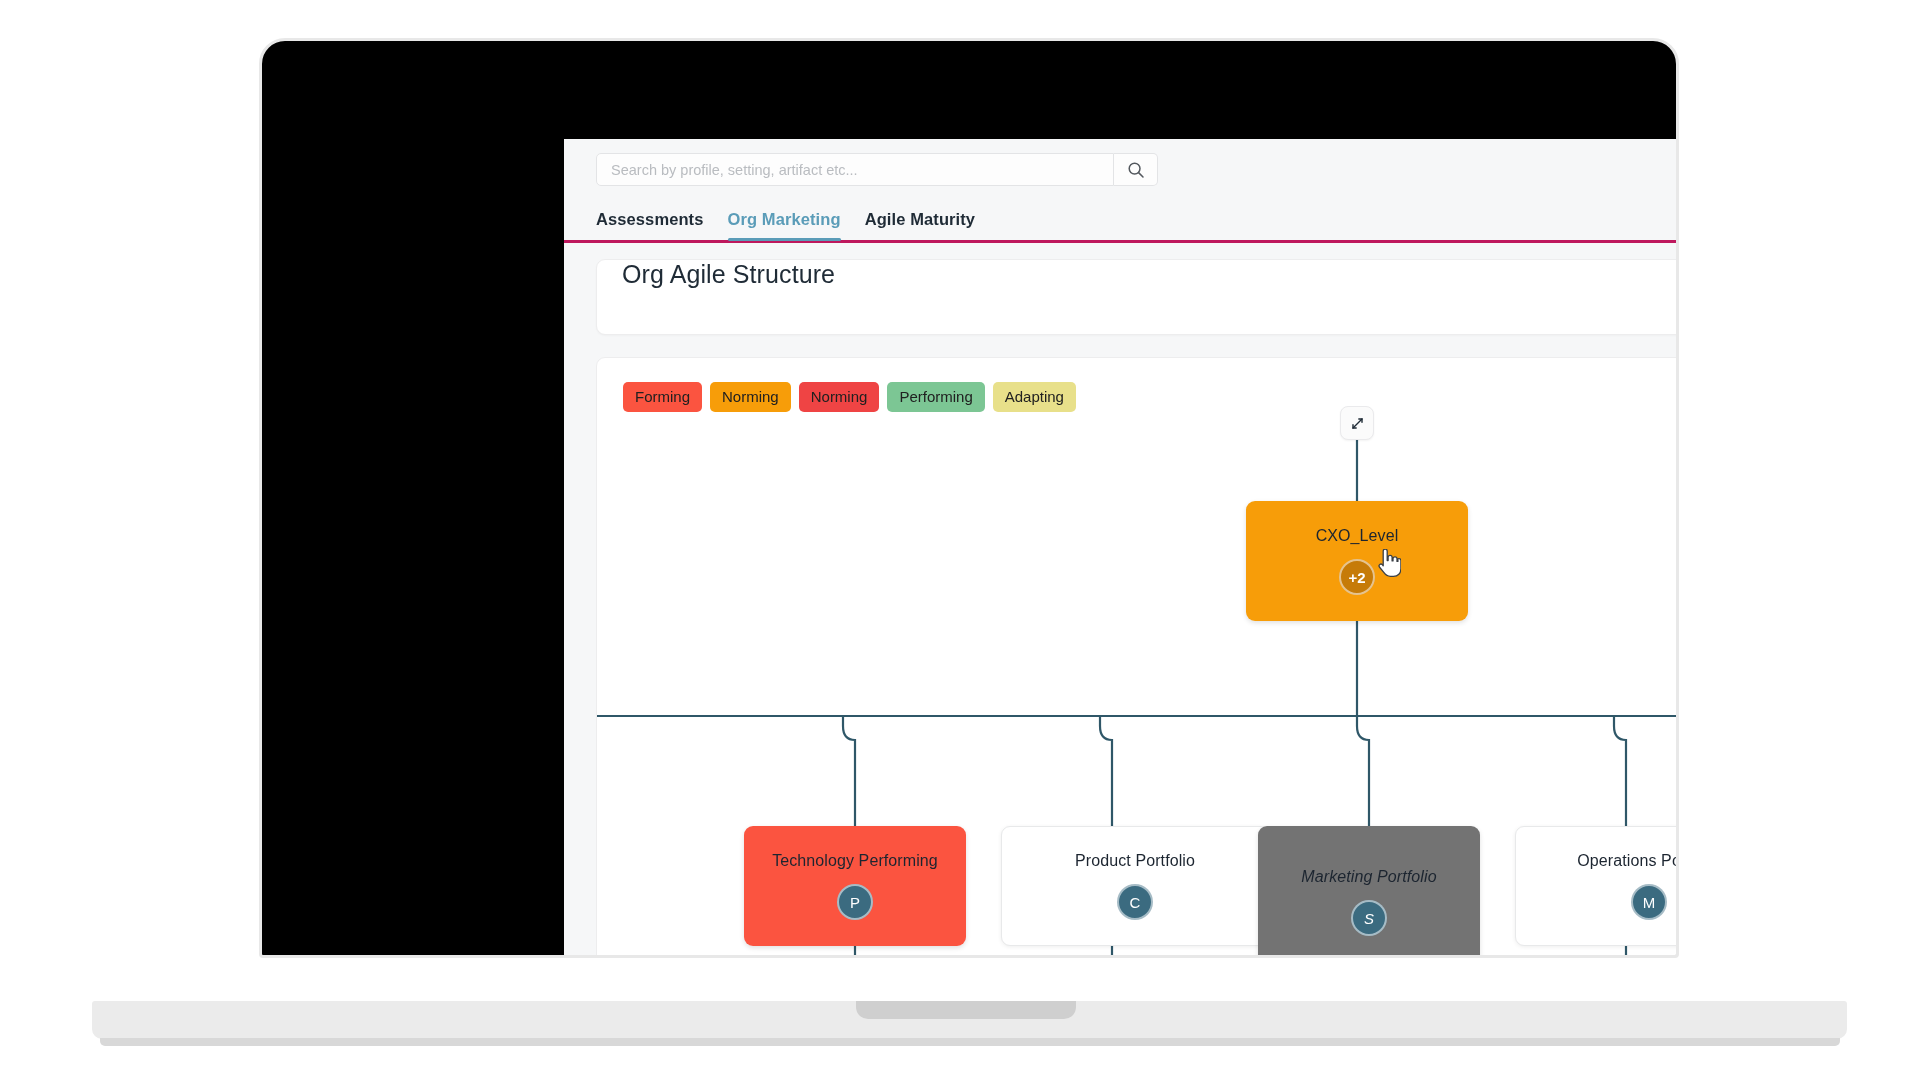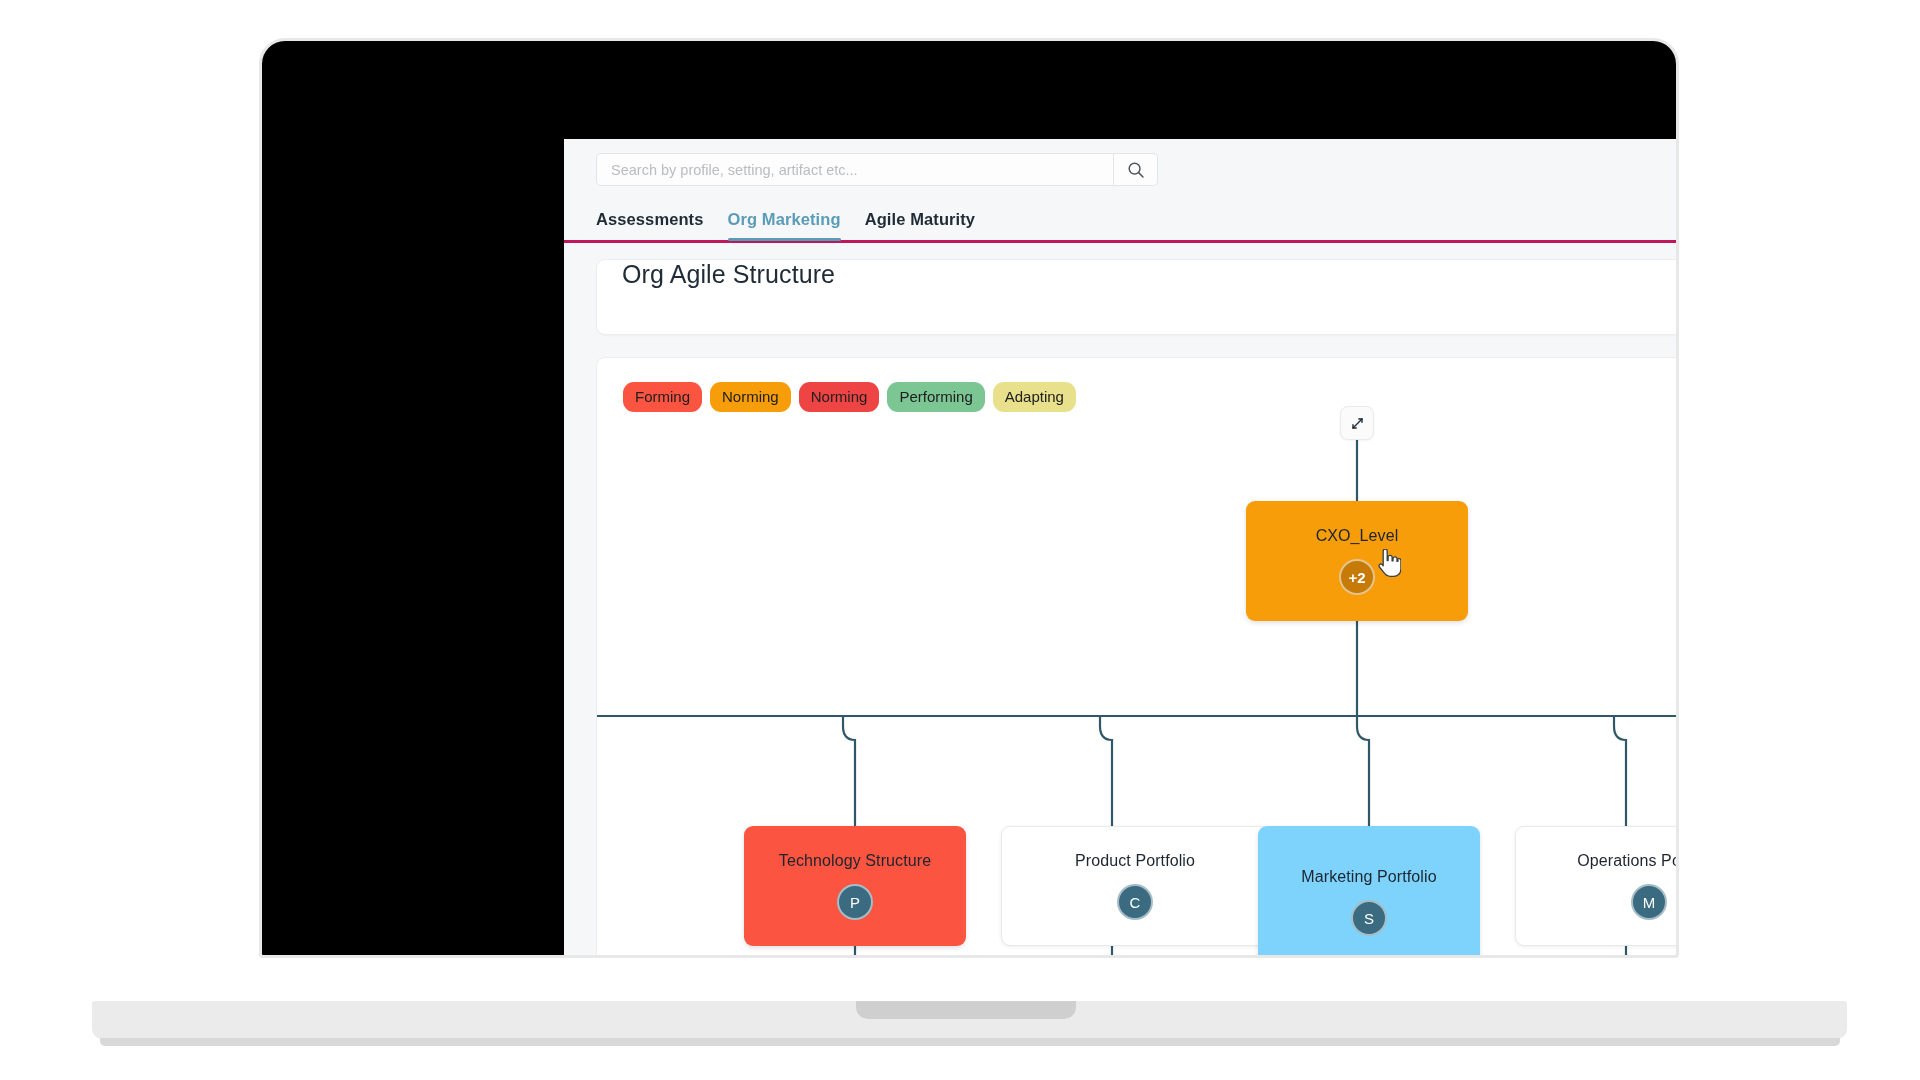--- a/index.html
+++ b/index.html
@@ -153,21 +153,21 @@
 
   
   #legend {
     position: absolute;
     left: 26px; top: 24px;
     display: flex;
     gap: 8px;
   }
   .legend-chip {
     padding: 6px 12px 7px 12px;
-    border-radius: 11px;
+    border-radius: 5px;
     font-size: 15px;
     color: #202020;
     font-weight: 400;
     white-space: nowrap;
     cursor: pointer;
   }
 
   
   #org-canvas {
     position: absolute;
@@ -216,22 +216,23 @@
     border: 1px solid #e8e9ea;
     box-shadow: 0 1px 4px rgba(0,0,0,.07);
   }
   .node.leaf-red {
     width: 222px; height: 120px;
     background: #fb5440;
     box-shadow: 0 2px 5px rgba(0,0,0,.12);
   }
   .node.leaf-orange {
     width: 222px; height: 152px;
-    background: #7dd3fc;
+    background: #737373;
     box-shadow: 0 2px 5px rgba(0,0,0,.12);
+    font-style: italic;
   }
 
   .expand-btn {
     position: absolute;
     width: 34px; height: 34px;
     background: #fbfbfb;
     border: 1px solid #eaeaec;
     border-radius: 8px;
     display: flex; align-items: center; justify-content: center;
     cursor: pointer;
@@ -318,21 +319,21 @@
               </g>
             </svg>
           </div>
 
           <div class="node root" style="left:649px; top:143px;">
             <div class="node-label">CXO_Level</div>
             <div class="node-badge count-badge">+2</div>
           </div>
 
           <div class="node leaf-red" style="left:147px; top:468px;">
-            <div class="node-label">Technology Structure</div>
+            <div class="node-label">Technology Performing</div>
             <div class="node-badge avatar">P</div>
           </div>
 
           <div class="node leaf-plain" style="left:404px; top:468px;">
             <div class="node-label">Product Portfolio</div>
             <div class="node-badge avatar">C</div>
           </div>
 
           <div class="node leaf-orange" style="left:661px; top:468px;">
             <div class="node-label">Marketing Portfolio</div>

